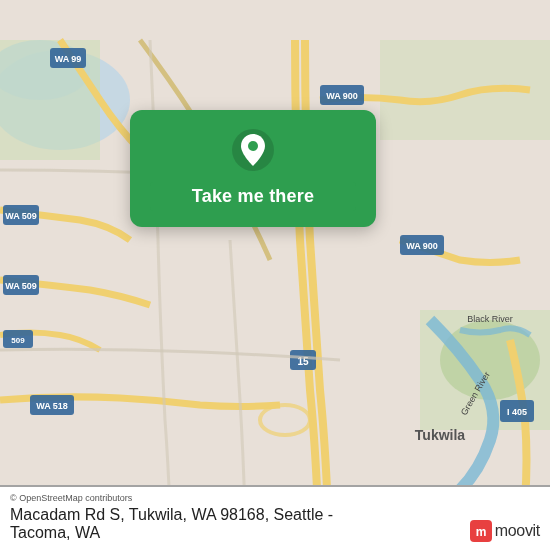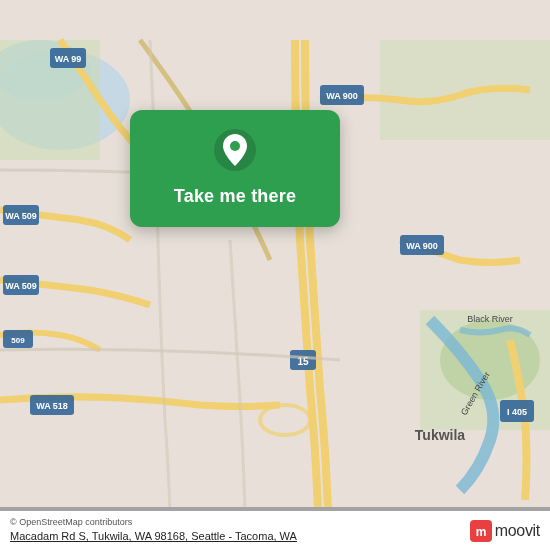--- a/index.html
+++ b/index.html
@@ -24,21 +24,21 @@
       position: absolute;
       top: 0; left: 0;
       width: 100%; height: 100%;
     }
 
     
     #popup-card {
       position: absolute;
       top: 110px;
       left: 130px;
-      width: 210px;
+      width: 246px;
       background-color: #2e9e4f;
       border-radius: 12px;
       display: flex;
       flex-direction: column;
       align-items: center;
       padding: 18px 20px 16px 20px;
       box-shadow: 0 4px 16px rgba(0,0,0,0.25);
       z-index: 10;
     }
 
@@ -64,21 +64,21 @@
 
     
     #bottom-bar {
       position: absolute;
       bottom: 0;
       left: 0;
       right: 0;
       background-color: #ffffff;
       padding: 6px 10px 8px 10px;
       z-index: 10;
-      border-top: 4px solid #a3a3a3;
+      border-top: 2px solid #a3a3a3;
     }
 
     #attribution {
       font-size: 9px;
       color: #555;
       margin-bottom: 3px;
     }
 
     #address-line {
       font-size: 14px;
@@ -192,21 +192,21 @@
       <path d="M22 6 C15.4 6 10 11.4 10 18 C10 26.5 22 38 22 38 C22 38 34 26.5 34 18 C34 11.4 28.6 6 22 6 Z" fill="white"></path>
       <circle cx="22" cy="18" r="5" fill="#2e9e4f"></circle>
     </svg>
 
     <button id="take-me-there-btn">Take me there</button>
   </div>
 
   <div id="bottom-bar">
     <div id="attribution">© OpenStreetMap contributors</div>
     <div style="display:flex; justify-content:space-between; align-items:center;">
-      <div id="address-line" style="max-width:380px; font-size:11px;text-decoration:underline;">Macadam Rd S, Tukwila, WA 98168, Seattle - Tacoma, WA</div>
+      <div id="address-line" style="max-width:380px; font-size:16px;">Macadam Rd S, Tukwila, WA 98168, Seattle - Tacoma, WA</div>
       <div id="moovit-logo">
         <svg id="moovit-icon" viewBox="0 0 22 22" xmlns="http://www.w3.org/2000/svg">
           <rect width="22" height="22" rx="4" fill="#e84040"></rect>
           <text x="11" y="16" text-anchor="middle" fill="white" font-size="12" font-weight="bold" font-family="Arial">m</text>
         </svg>
         <span id="moovit-text">moovit</span>
       </div>
     </div>
   </div>
 

